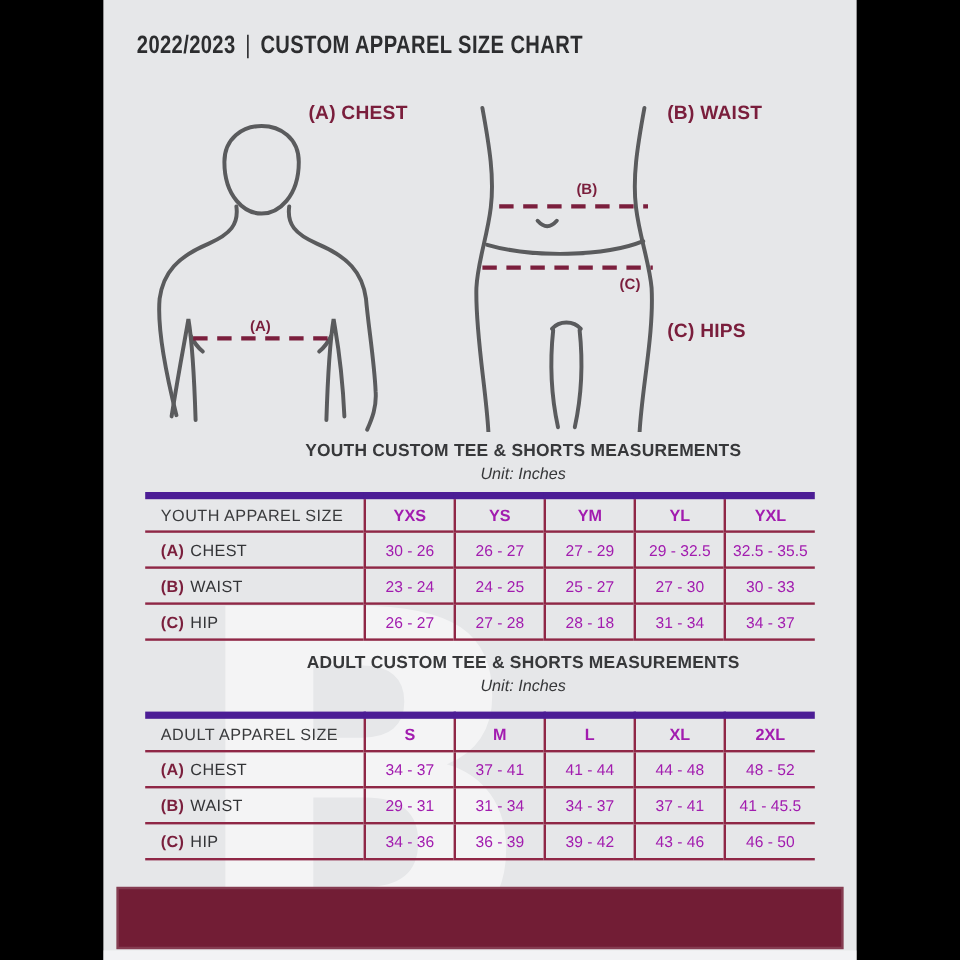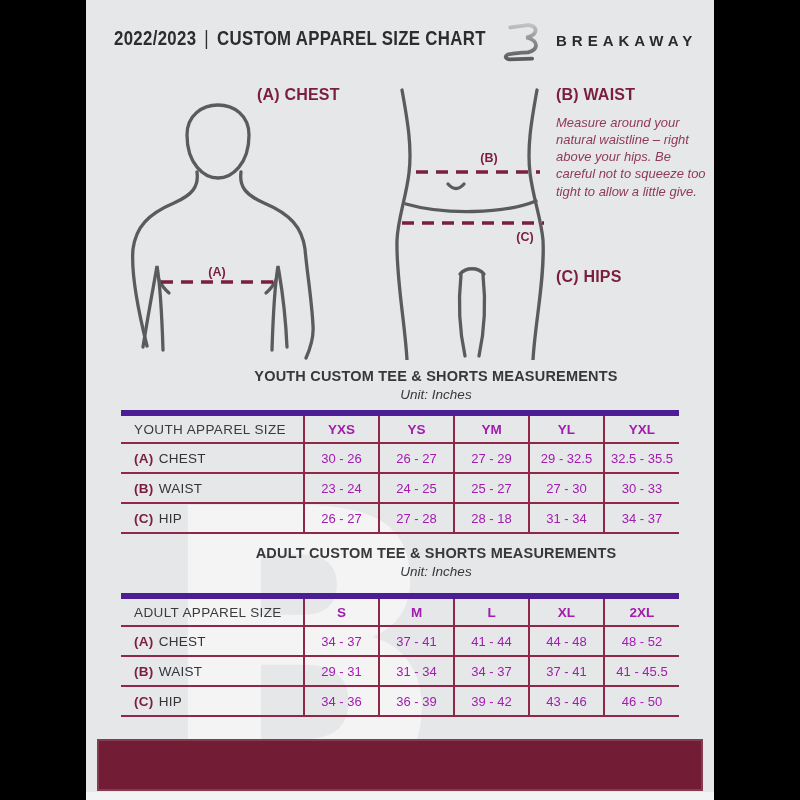--- a/index.html
+++ b/index.html
@@ -103,33 +103,20 @@
 <div class="letterbox right"></div>
 
 <div id="doc">
 
   <div class="watermark">B</div>
 
   <div class="doc-title">
     <span>2022/2023</span><span class="sep">|</span><span>CUSTOM APPAREL SIZE CHART</span>
   </div>
 
-  <div class="brand">
-    <svg class="logo" viewBox="0 0 52 52">
-      <defs>
-        <linearGradient id="steel" x1="0" y1="0" x2="0" y2="1">
-          <stop offset="0" stop-color="#c2c2c4"></stop>
-          <stop offset="0.5" stop-color="#8a8a8c"></stop>
-          <stop offset="1" stop-color="#5c5c5e"></stop>
-        </linearGradient>
-      </defs>
-      <path d="M 12,11 L 28,9 C 44,5 48,20 31,23 C 48,26 46,42 26,41 L 15,42 C 6,43 4,47 11,49 L 38,48" fill="none" stroke="url(#steel)" stroke-width="4.4" stroke-linecap="round"></path>
-    </svg>
-    <span class="brand-name">BREAKAWAY</span>
-  </div>
 
   <svg class="fig fig-upper" viewBox="0 0 190 272">
     <path d="M 61,47 C 61,7 123,7 123,47 C 123,76 106,90 92,90 C 78,90 61,76 61,47"></path>
     <path d="M 71,84 C 73,99 66,107 48,115 C 22,126 10,139 7,161 C 5,184 12,222 21,258"></path>
     <path d="M 115,84 C 113,99 120,107 138,115 C 164,126 176,139 179,161 C 181,184 186,214 187,238 C 188,251 184,261 180,270"></path>
     <path d="M 17,259 C 24,215 28,196 31,178 C 34,196 36,230 37,262"></path>
     <path d="M 33,192 q 4,8 10,13"></path>
     <path d="M 146,262 C 147,230 149,196 152,178 C 155,196 159,215 161,259"></path>
     <path d="M 150,192 q -4,8 -10,13"></path>
     <line class="measure" x1="35" y1="194" x2="148" y2="194"></line>
@@ -148,21 +135,20 @@
     <line class="measure" x1="8" y1="135" x2="150" y2="135"></line>
     <text x="95" y="74">(B)</text>
     <text x="131" y="153">(C)</text>
   </svg>
 
   <section class="note note-a">
     <h3>(A) CHEST</h3>
   </section>
   <section class="note note-b">
     <h3>(B) WAIST</h3>
-    <p>Measure around your natural waistline – right above your hips. Be careful not to squeeze too tight to allow a little give.</p>
   </section>
   <section class="note note-c">
     <h3>(C) HIPS</h3>
   </section>
 
   <div class="tbl-head youth-head">
     <div class="tbl-title">YOUTH CUSTOM TEE &amp; SHORTS MEASUREMENTS</div>
     <div class="tbl-unit">Unit: Inches</div>
   </div>
   <table class="size-table youth">

